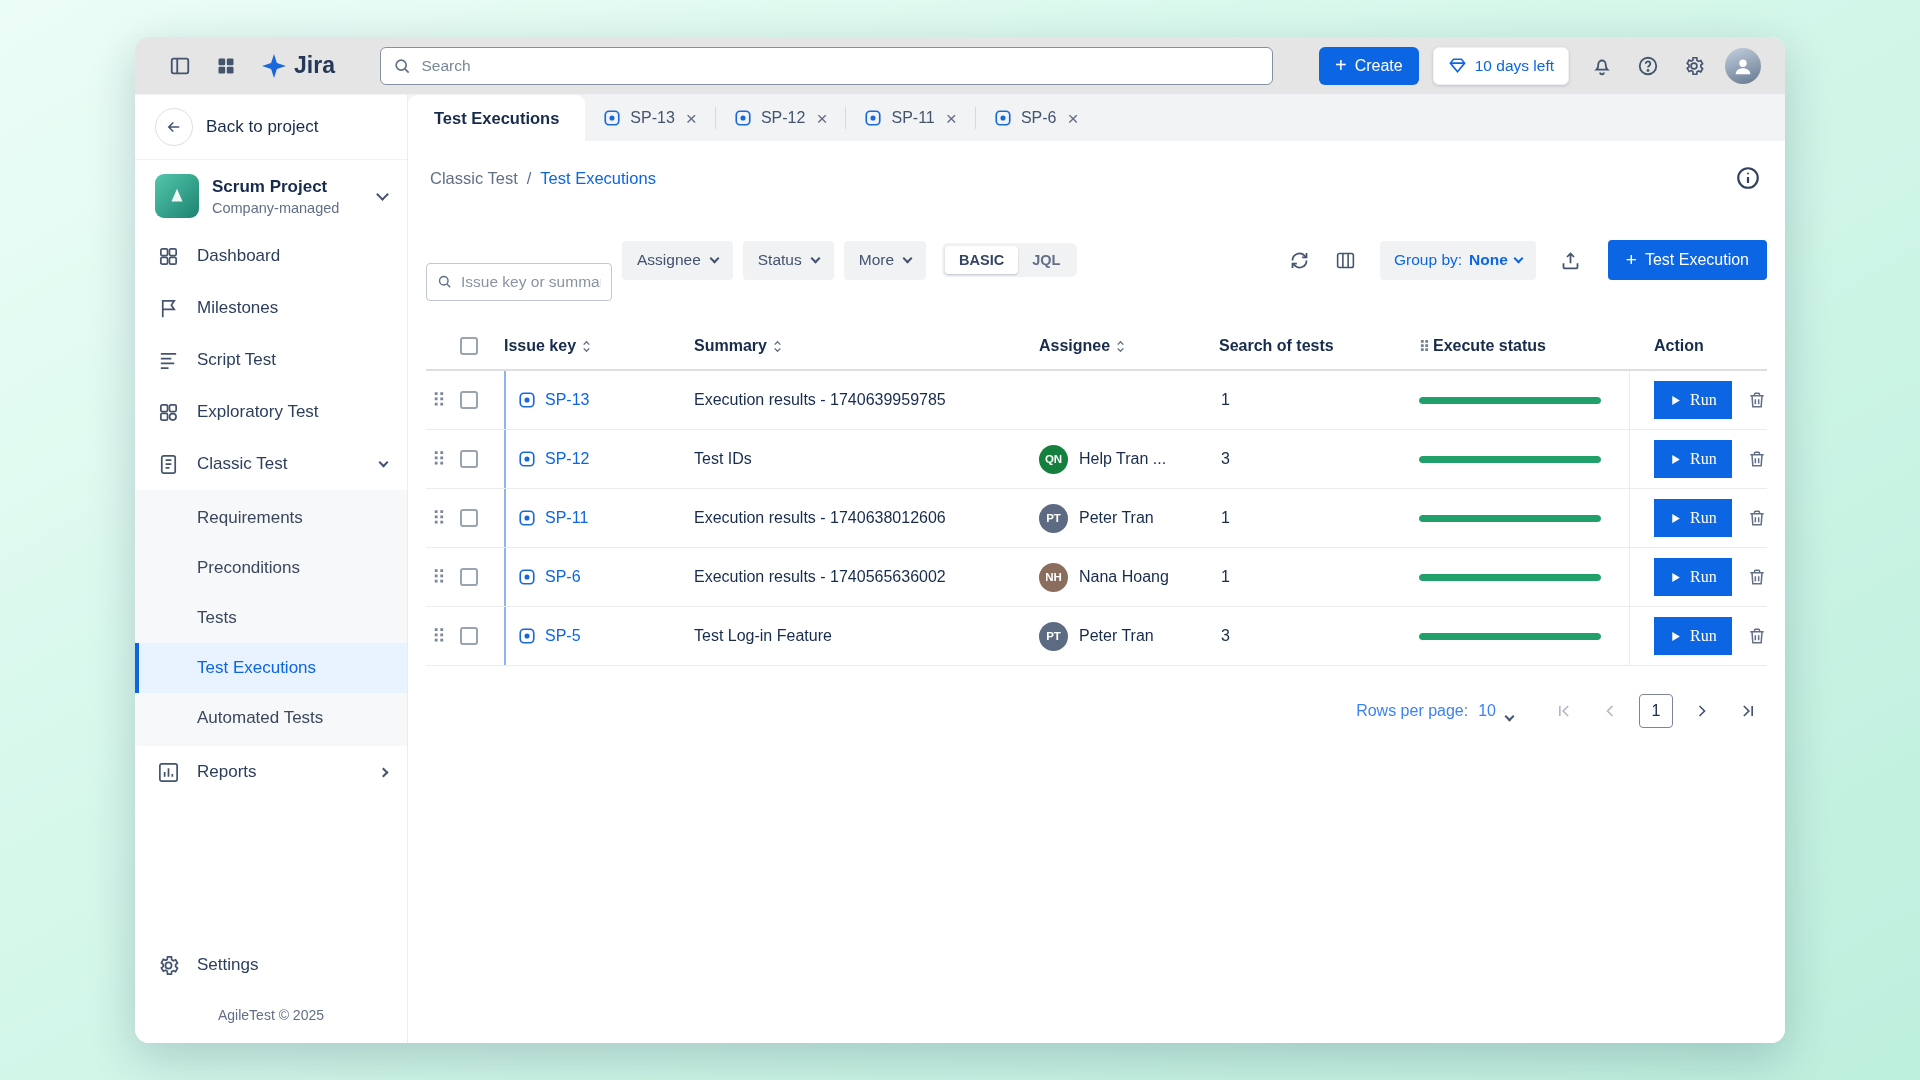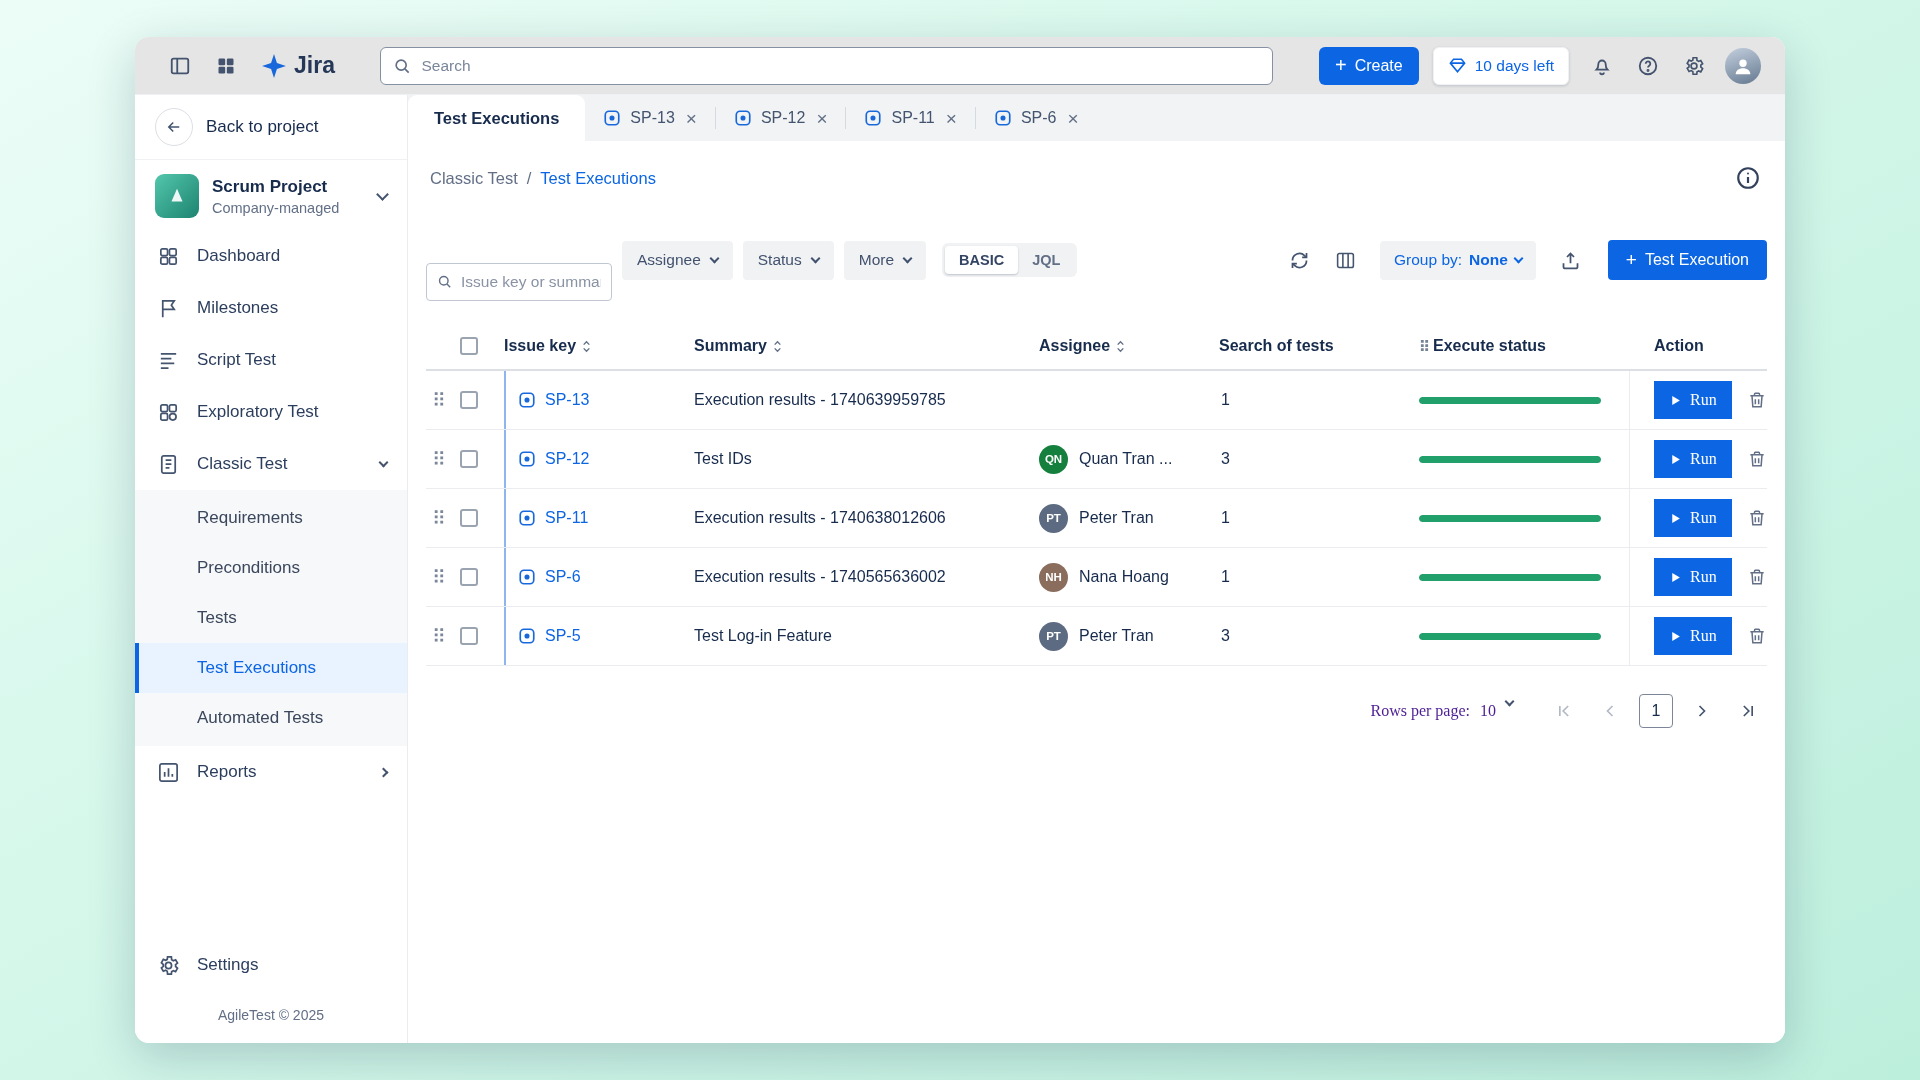--- a/index.html
+++ b/index.html
@@ -101,21 +101,21 @@
   .av { width:29px; height:29px; border-radius:50%; color:#fff; font-size:11.5px; font-weight:700; display:grid; place-items:center; flex:0 0 29px; }
   .cell-tests { padding-left:2px; }
   .cell-status { padding-right:28px; }
   .bar-track { height:7px; border-radius:4px; background:#DCDFE4; overflow:hidden; }
   .bar-fill { height:100%; border-radius:4px; }
   .cell-action { align-self:stretch; display:flex; align-items:center; gap:15px; padding-left:24px; border-left:1px solid #EBECF0; }
   .btn-run { height:38px; padding:0 15px; background:var(--accent,#0C66E4); color:#fff; border:none; border-radius:0; font-size:16px; font-weight:500; font-family:Liberation Serif, serif; display:flex; align-items:center; gap:8px; cursor:pointer; }
   .trash-btn { background:none; border:none; color:#626F86; cursor:pointer; display:grid; place-items:center; width:28px; height:28px; }
   
   .pagination { display:flex; align-items:center; justify-content:flex-end; margin-top:28px; gap:12px; padding-right:2px; }
-  .rpp { display:flex; align-items:flex-start; gap:10px; font-size:16px; color:#4c1d95; margin-right:22px; cursor:pointer;font-family:Liberation Serif, serif; }
+  .rpp { display:flex; align-items:flex-end; gap:10px; font-size:16px; color:#3b82f6; margin-right:22px; cursor:pointer; }
   .pg { width:34px; height:34px; display:grid; place-items:center; background:none; border:none; color:#44546F; border-radius:4px; cursor:pointer; }
   .pg.disabled { color:#B3B9C4; }
   .pg.current { border:1px solid #7D8698; color:#172B4D; font-size:16px; font-family:inherit; background:#fff; }
 </style>
 </head>
 <body>
 
 <div class="window">
 
   <header class="navbar">
@@ -513,21 +513,21 @@
                 <svg class="issue-ic" width="18" height="18" viewBox="0 0 24 24" fill="none" stroke="currentColor" stroke-width="2.2">
                     <rect x="3" y="3" width="18" height="18" rx="5"></rect>
                     <circle cx="12" cy="12" r="3.4" fill="currentColor" stroke="none"></circle>
                   </svg>
                 <span>SP-12</span>
               </a>
             </div>
             <div class="cell cell-summary">Test IDs</div>
             <div class="cell cell-assignee">
               <span class="av" style="background: #15803d;">QN</span>
-              <span>Quan Tran ...</span>
+              <span>Help Tran ...</span>
             </div>
             <div class="cell cell-tests">3</div>
             <div class="cell cell-status">
               <div class="bar-track">
                   <div class="bar-fill" style="width: 100%; background: rgb(34, 160, 107);"></div>
                 </div>
             </div>
             <div class="cell cell-action">
               <button class="btn-run">
                 <svg viewBox="0 0 24 24" width="13" height="13" fill="#fff">

